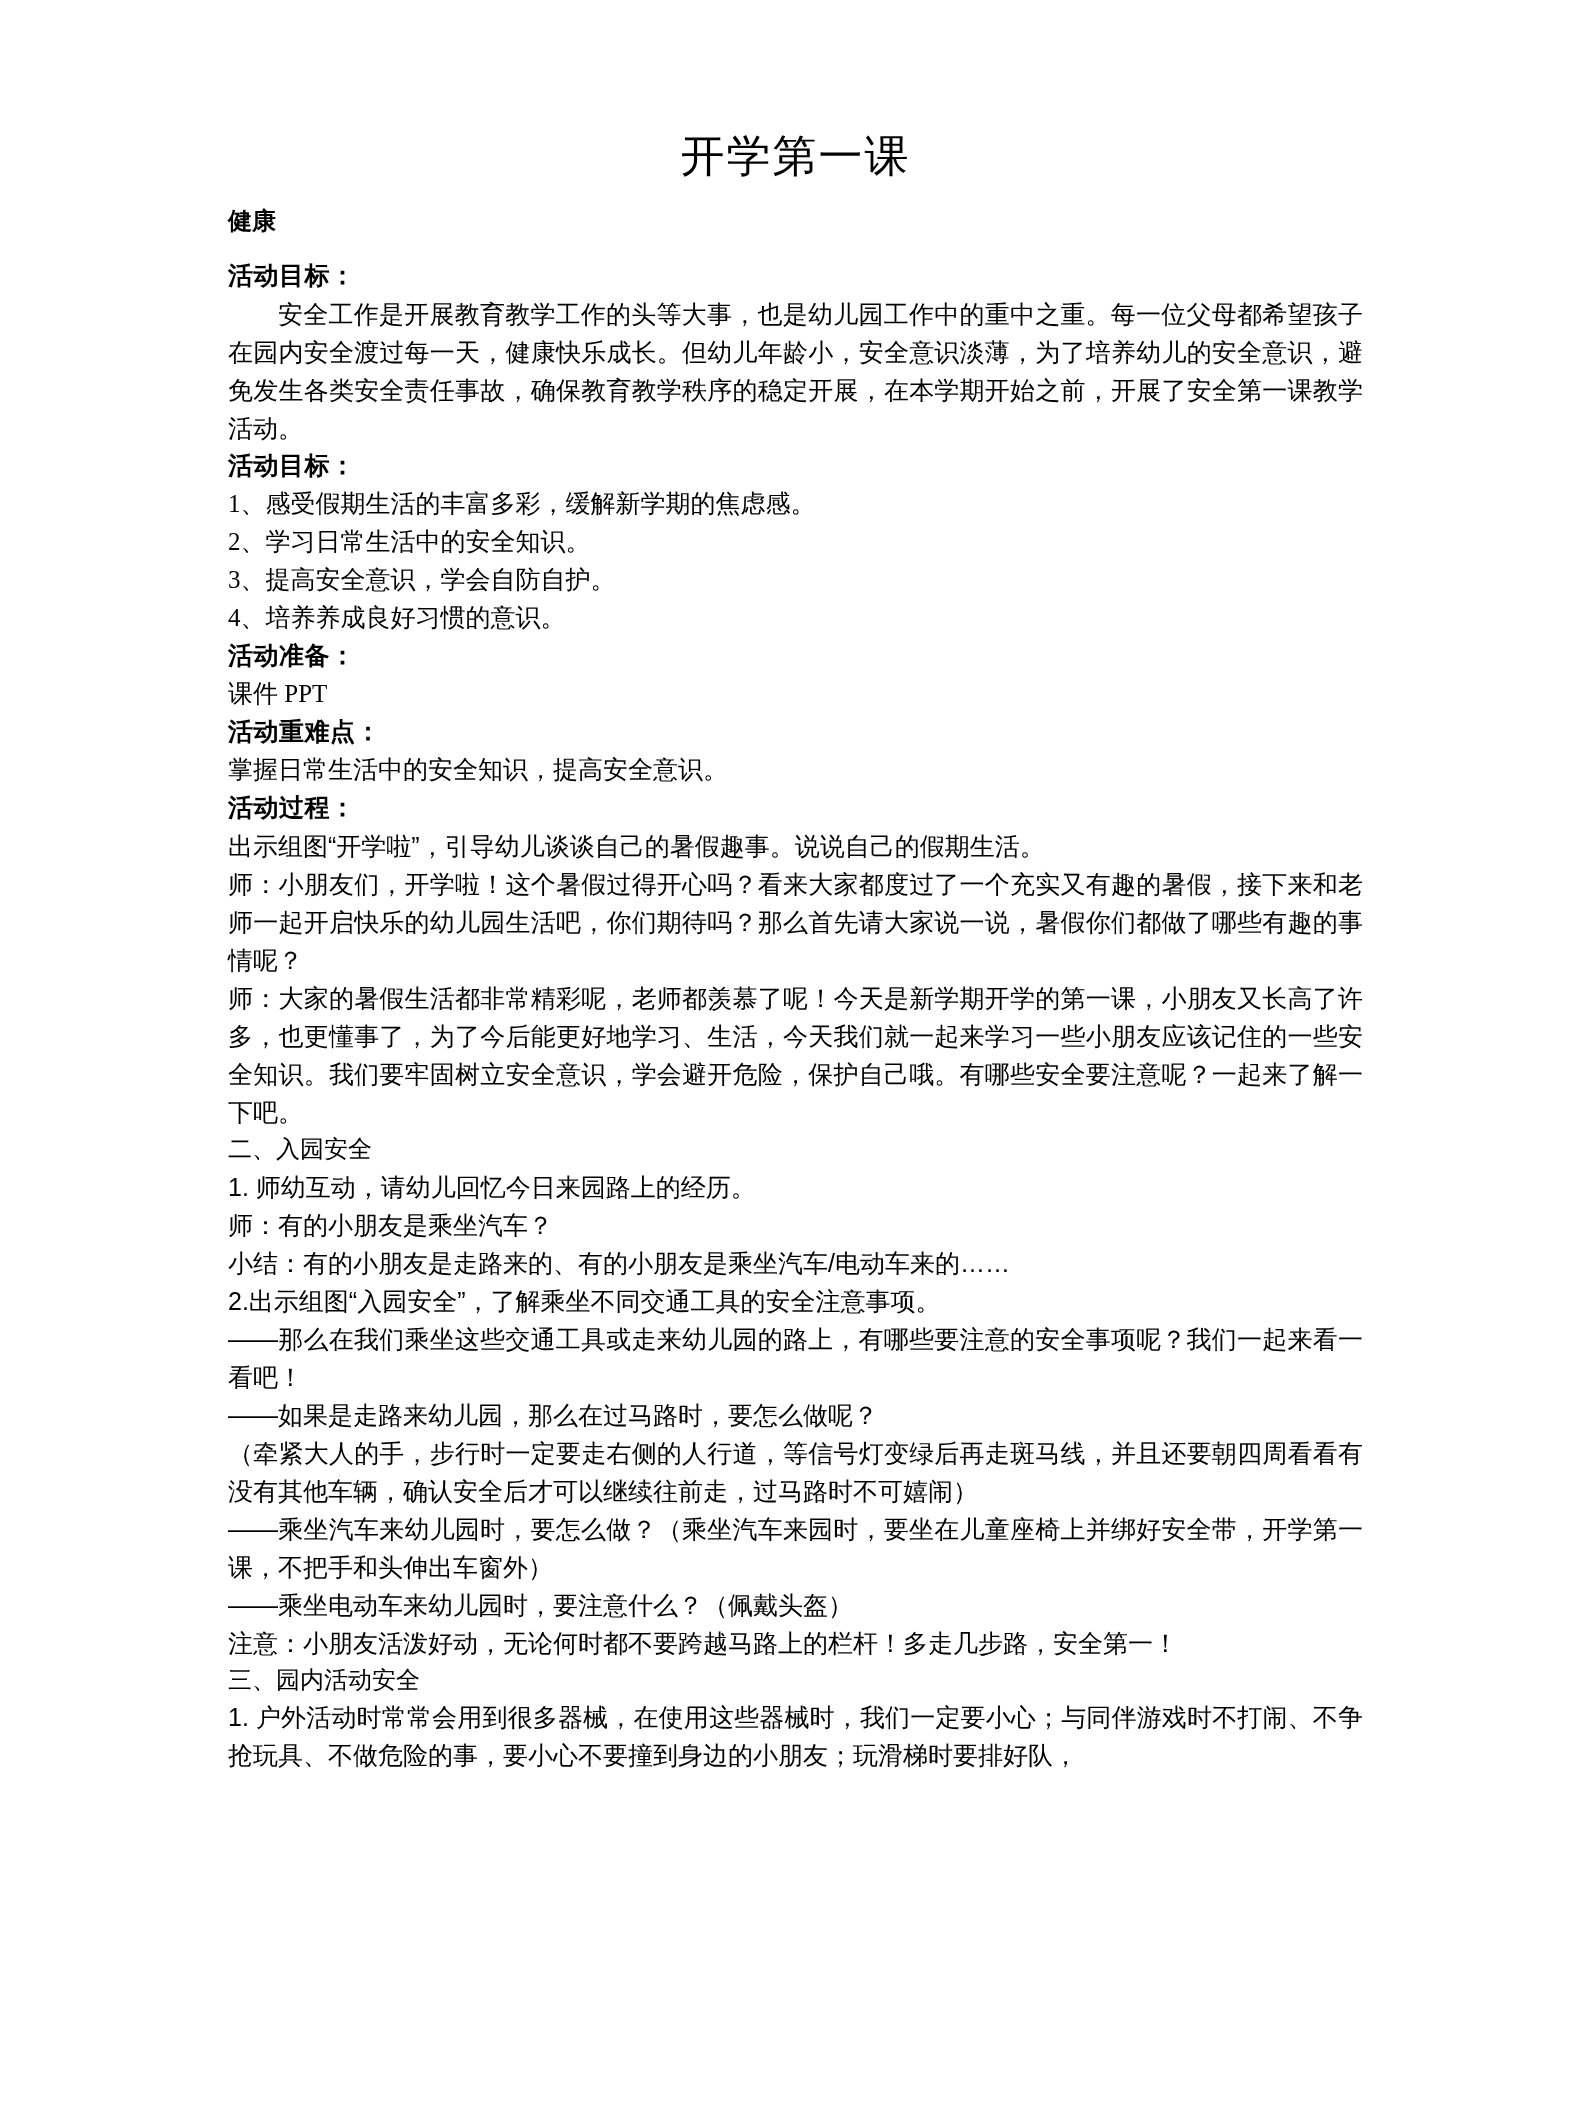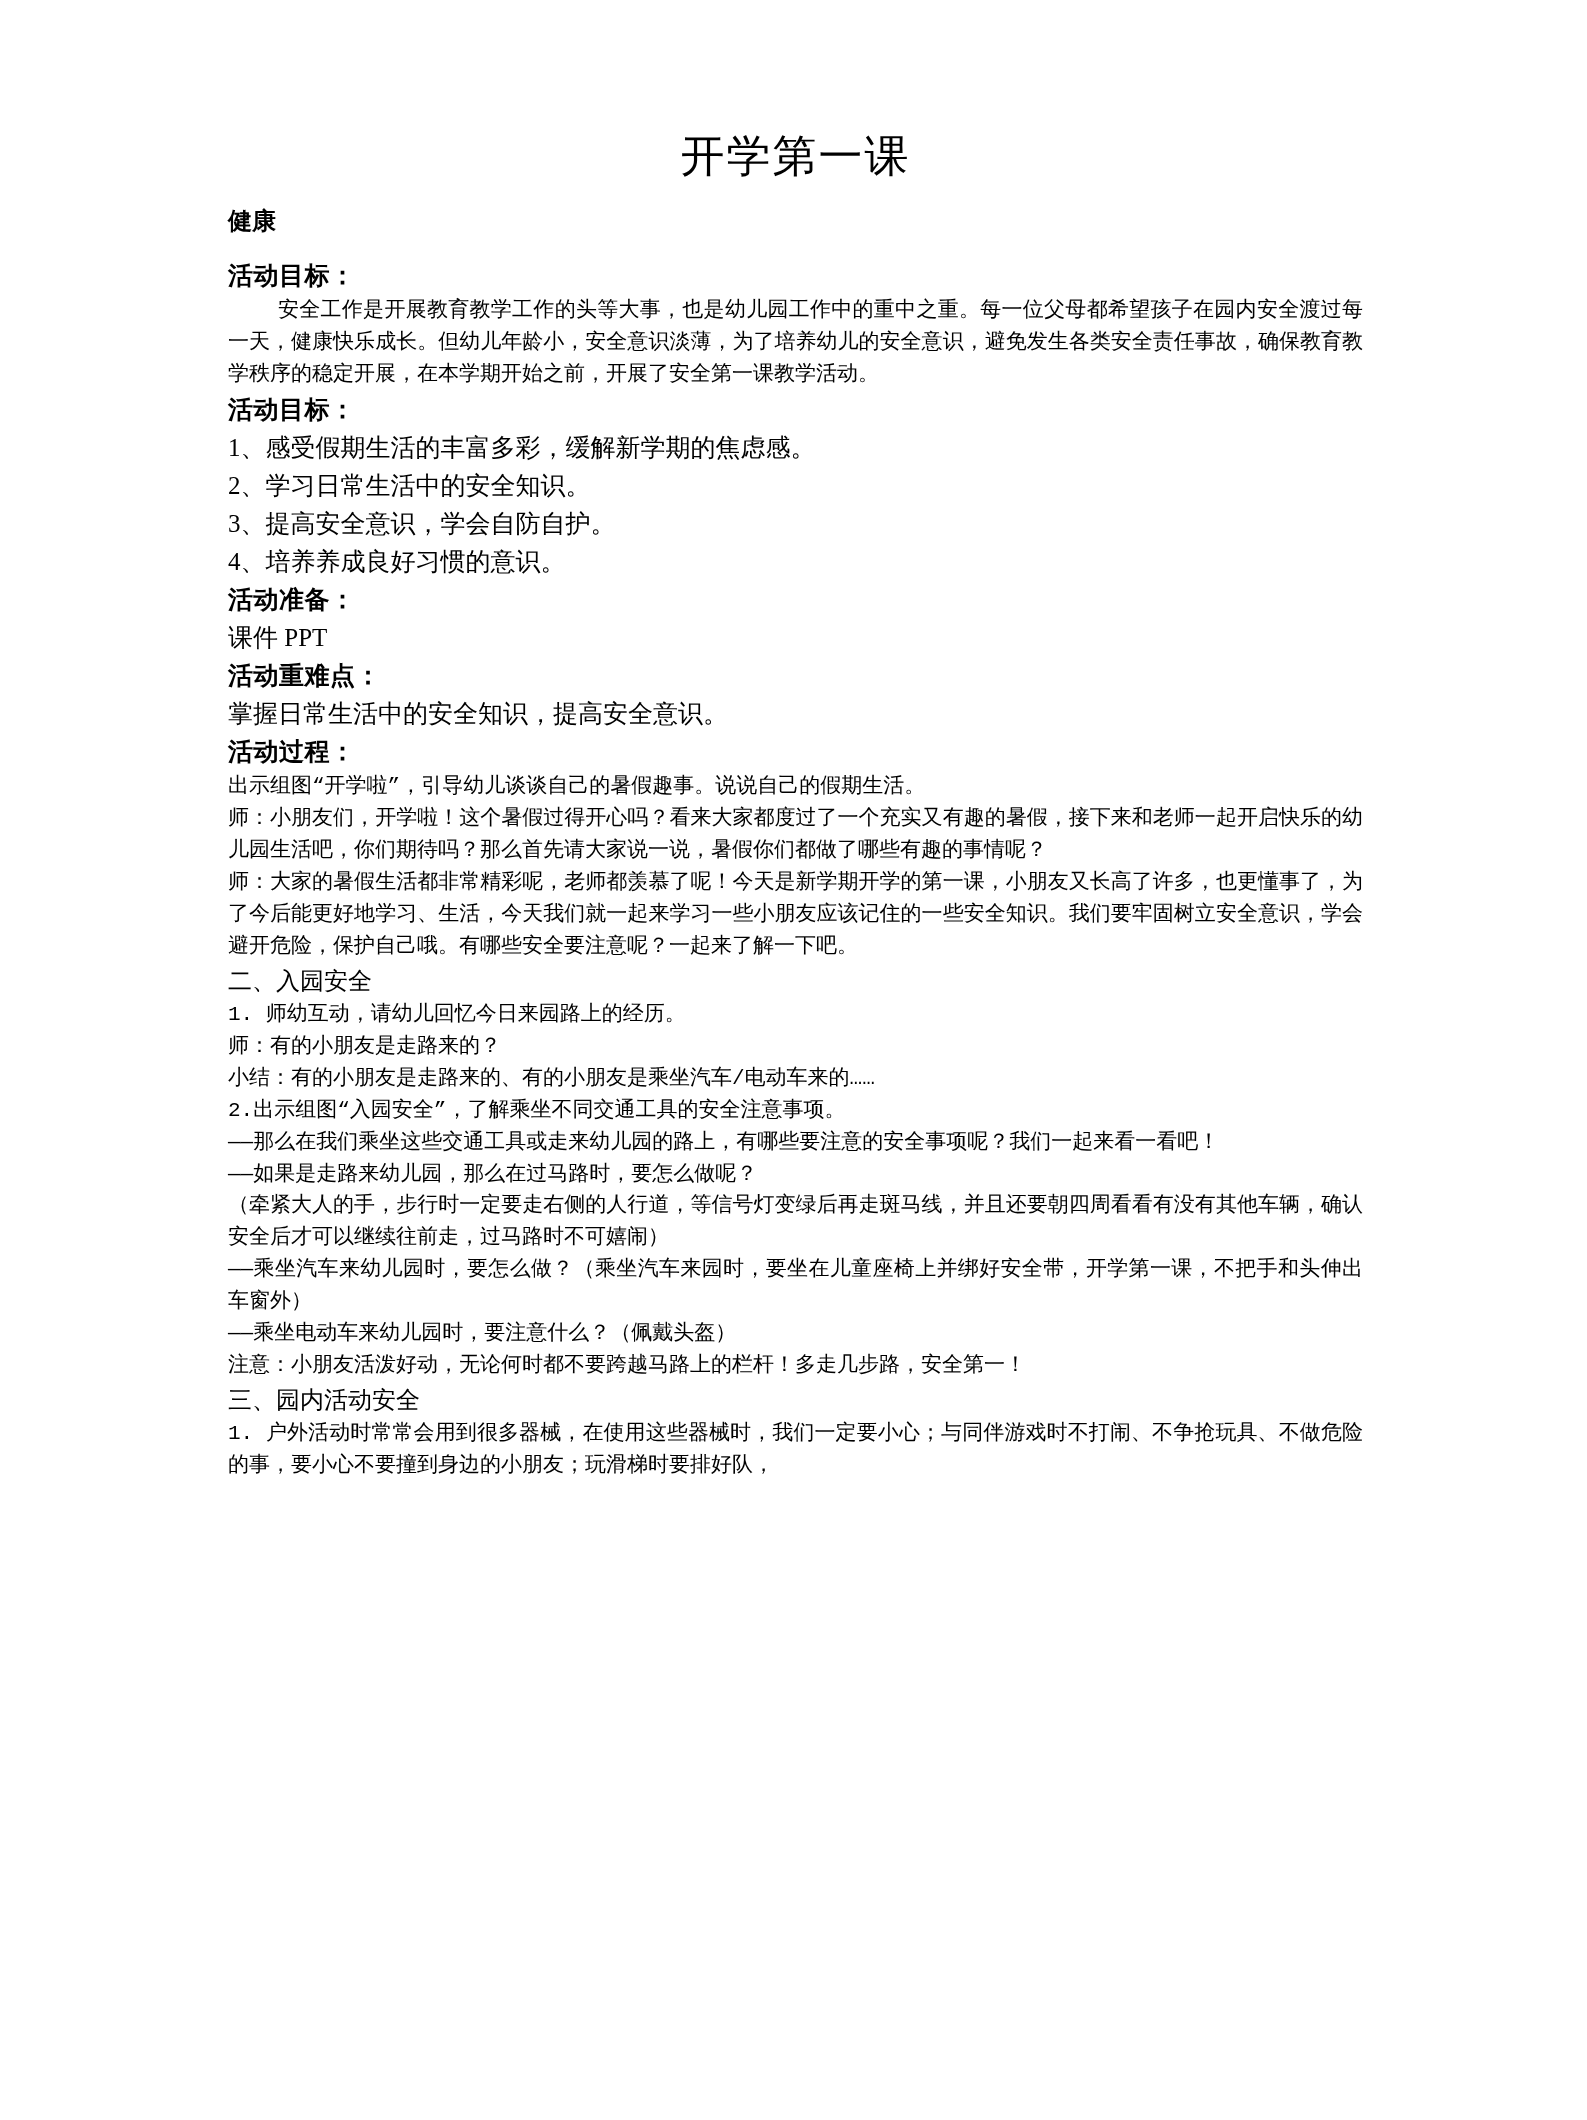--- a/index.html
+++ b/index.html
@@ -58,22 +58,22 @@
     line-height: 1.52;
     margin: 0;
     letter-spacing: 0.5px;
   }
   .sec-head.first {
     margin-top: 22px;
   }
 
   
   p.body {
-    font-family: Liberation Mono, monospace;
-    font-size: 21px;
+    font-family: Liberation Sans, sans-serif;
+    font-size: 25px;
     font-weight: 400;
     line-height: 1.52;
     margin: 0;
     text-align: justify;
     text-justify: inter-character;
     letter-spacing: 0px;
     word-break: break-all;
   }
   p.body.indent {
     text-indent: 50px;
@@ -120,21 +120,21 @@
     <p class="line">掌握日常生活中的安全知识，提高安全意识。</p>
 
     <div class="sec-head">活动过程：</div>
 
     <p class="body">出示组图“开学啦”，引导幼儿谈谈自己的暑假趣事。说说自己的假期生活。</p>
     <p class="body">师：小朋友们，开学啦！这个暑假过得开心吗？看来大家都度过了一个充实又有趣的暑假，接下来和老师一起开启快乐的幼儿园生活吧，你们期待吗？那么首先请大家说一说，暑假你们都做了哪些有趣的事情呢？</p>
     <p class="body">师：大家的暑假生活都非常精彩呢，老师都羡慕了呢！今天是新学期开学的第一课，小朋友又长高了许多，也更懂事了，为了今后能更好地学习、生活，今天我们就一起来学习一些小朋友应该记住的一些安全知识。我们要牢固树立安全意识，学会避开危险，保护自己哦。有哪些安全要注意呢？一起来了解一下吧。</p>
 
     <p class="line light">二、入园安全</p>
     <p class="body">1. 师幼互动，请幼儿回忆今日来园路上的经历。</p>
-    <p class="body">师：有的小朋友是走路来的？</p>
+    <p class="body">师：有的小朋友是乘坐汽车？</p>
     <p class="body">小结：有的小朋友是走路来的、有的小朋友是乘坐汽车/电动车来的……</p>
     <p class="body">2.出示组图“入园安全”，了解乘坐不同交通工具的安全注意事项。</p>
     <p class="body">——那么在我们乘坐这些交通工具或走来幼儿园的路上，有哪些要注意的安全事项呢？我们一起来看一看吧！</p>
     <p class="body">——如果是走路来幼儿园，那么在过马路时，要怎么做呢？</p>
     <p class="body">（牵紧大人的手，步行时一定要走右侧的人行道，等信号灯变绿后再走斑马线，并且还要朝四周看看有没有其他车辆，确认安全后才可以继续往前走，过马路时不可嬉闹）</p>
     <p class="body">——乘坐汽车来幼儿园时，要怎么做？（乘坐汽车来园时，要坐在儿童座椅上并绑好安全带，开学第一课，不把手和头伸出车窗外）</p>
     <p class="body">——乘坐电动车来幼儿园时，要注意什么？（佩戴头盔）</p>
     <p class="body">注意：小朋友活泼好动，无论何时都不要跨越马路上的栏杆！多走几步路，安全第一！</p>
 
     <p class="line light">三、园内活动安全</p>

